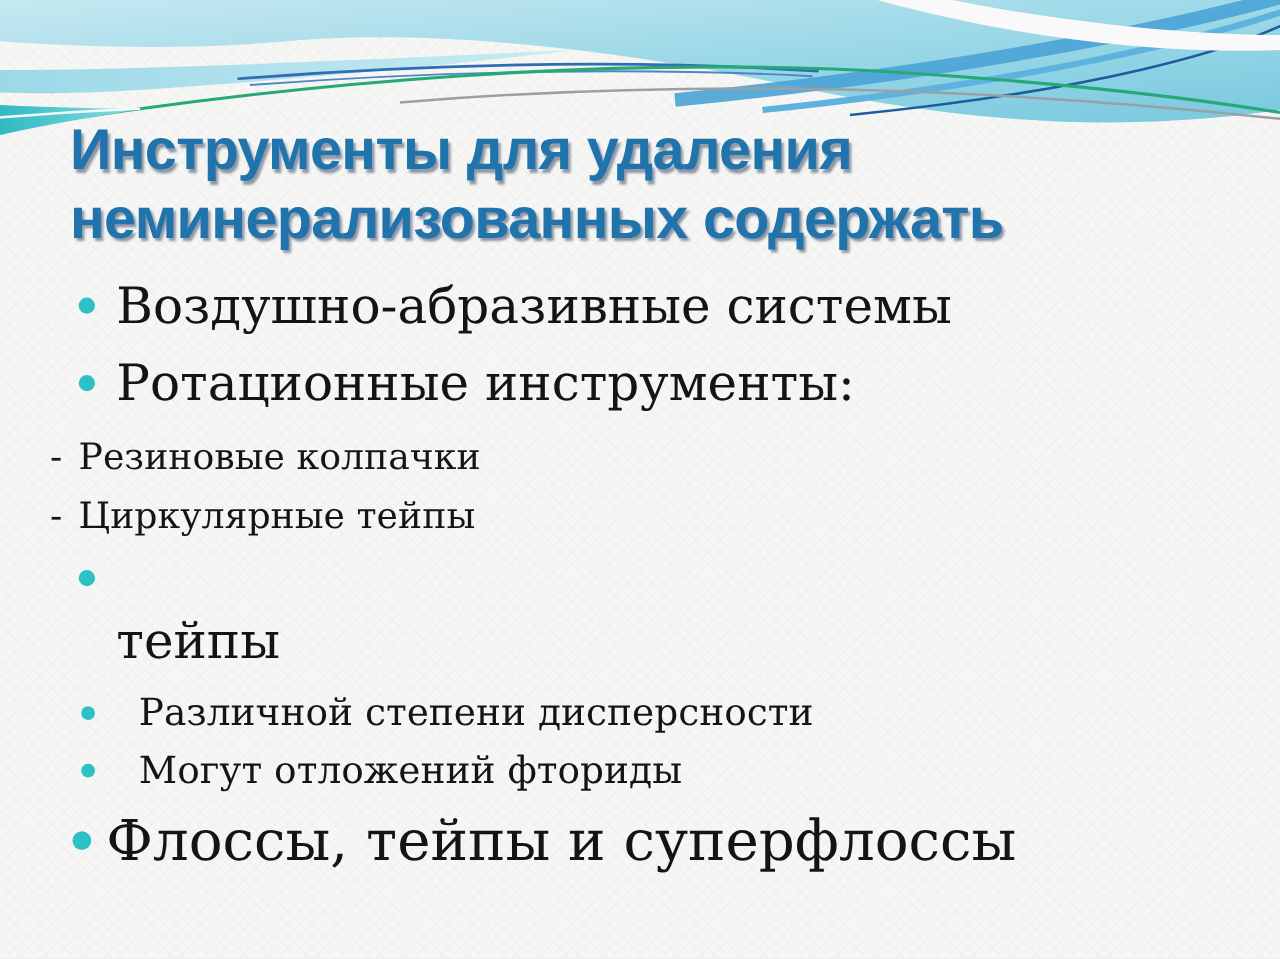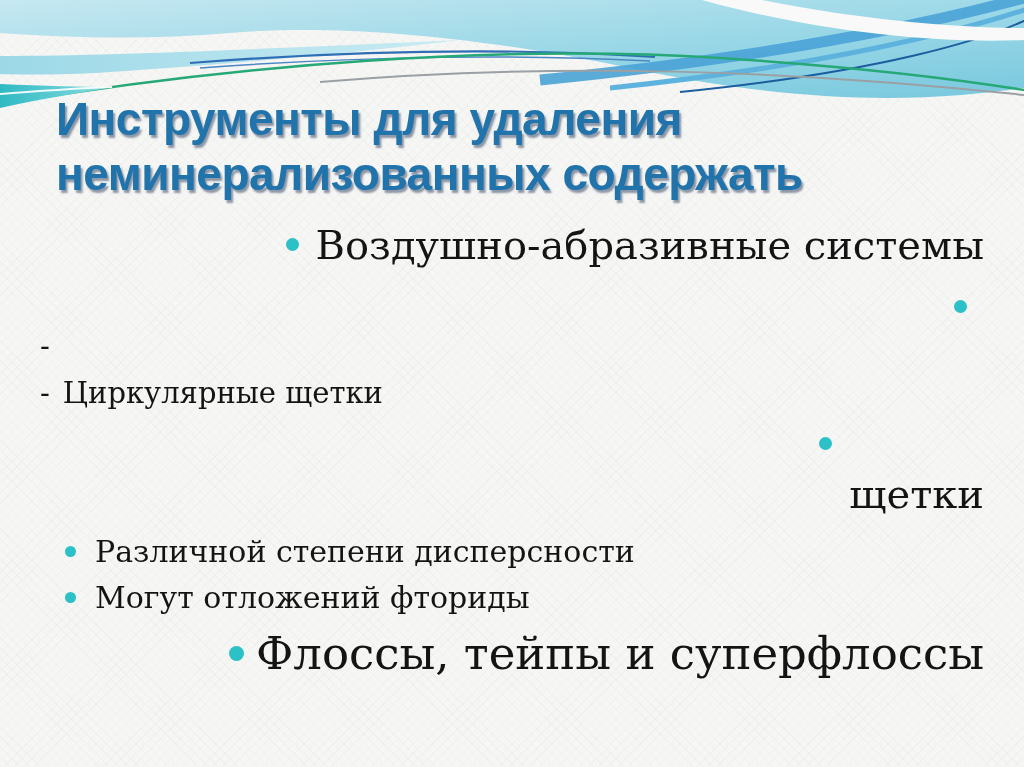--- a/index.html
+++ b/index.html
@@ -27,27 +27,27 @@
   .content{
     position:absolute;left:40px;top:220px;width:944px;
     color:#141414;
   }
   .row{display:flex;align-items:flex-start;}
   .dot{
     border-radius:50%;
     background:#2cc0c7;
     flex:0 0 auto;
   }
-  .b-large{font-size:40px;line-height:50px;margin-bottom:12px;justify-content:flex-end;}
+  .b-large{font-size:40px;line-height:50px;margin-bottom:12px;}
   .b-large .dot{width:13px;height:13px;margin:18px 17px 0 23px;}
   .b-dash{font-size:29px;line-height:42px;margin-bottom:5px;}
   .b-dash .marker{margin-right:13px;}
-  .b-small{font-size:30px;line-height:42px;margin-bottom:4px;}
+  .b-small{font-size:30px;line-height:42px;margin-bottom:4px;gap:16px;}
   .b-small .dot{width:11px;height:11px;margin:15px 19px 0 25px;}
-  .b-xlarge{font-size:45px;line-height:58px;margin-top:6px;justify-content:flex-end;}
+  .b-xlarge{font-size:45px;line-height:58px;margin-top:6px;}
   .b-xlarge .dot{width:15px;height:15px;margin:21px 12px 0 18px;}
   .txt{display:block;}
 </style>
 </head>
 <body>
 
 <div class="slide">
 
   <svg class="wave-svg" width="1024" height="170" viewBox="0 0 1024 170" aria-hidden="true">
     <defs>
@@ -94,35 +94,37 @@
 
   <div class="content">
 
     <div class="row b-large">
       <span class="dot"></span>
       <span class="txt">Воздушно-абразивные системы</span>
     </div>
 
     <div class="row b-large">
       <span class="dot"></span>
+      <span class="txt">Ротационные инструменты:</span>
     </div>
 
     <div class="row b-dash">
       <span class="marker">-</span>
+      <span class="txt">Резиновые колпачки</span>
     </div>
 
     <div class="row b-dash">
       <span class="marker">-</span>
-      <span class="txt">Циркулярные щетки</span>
+      <span class="txt">Циркулярные тейпы</span>
     </div>
 
     <div class="row b-large">
       <span class="dot"></span>
       <span class="txt"><br>
-        <span>щетки</span>
+        <span>тейпы</span>
       </span>
     </div>
 
     <div class="row b-small">
       <span class="dot"></span>
       <span class="txt">Различной степени дисперсности</span>
     </div>
 
     <div class="row b-small">
       <span class="dot"></span>

